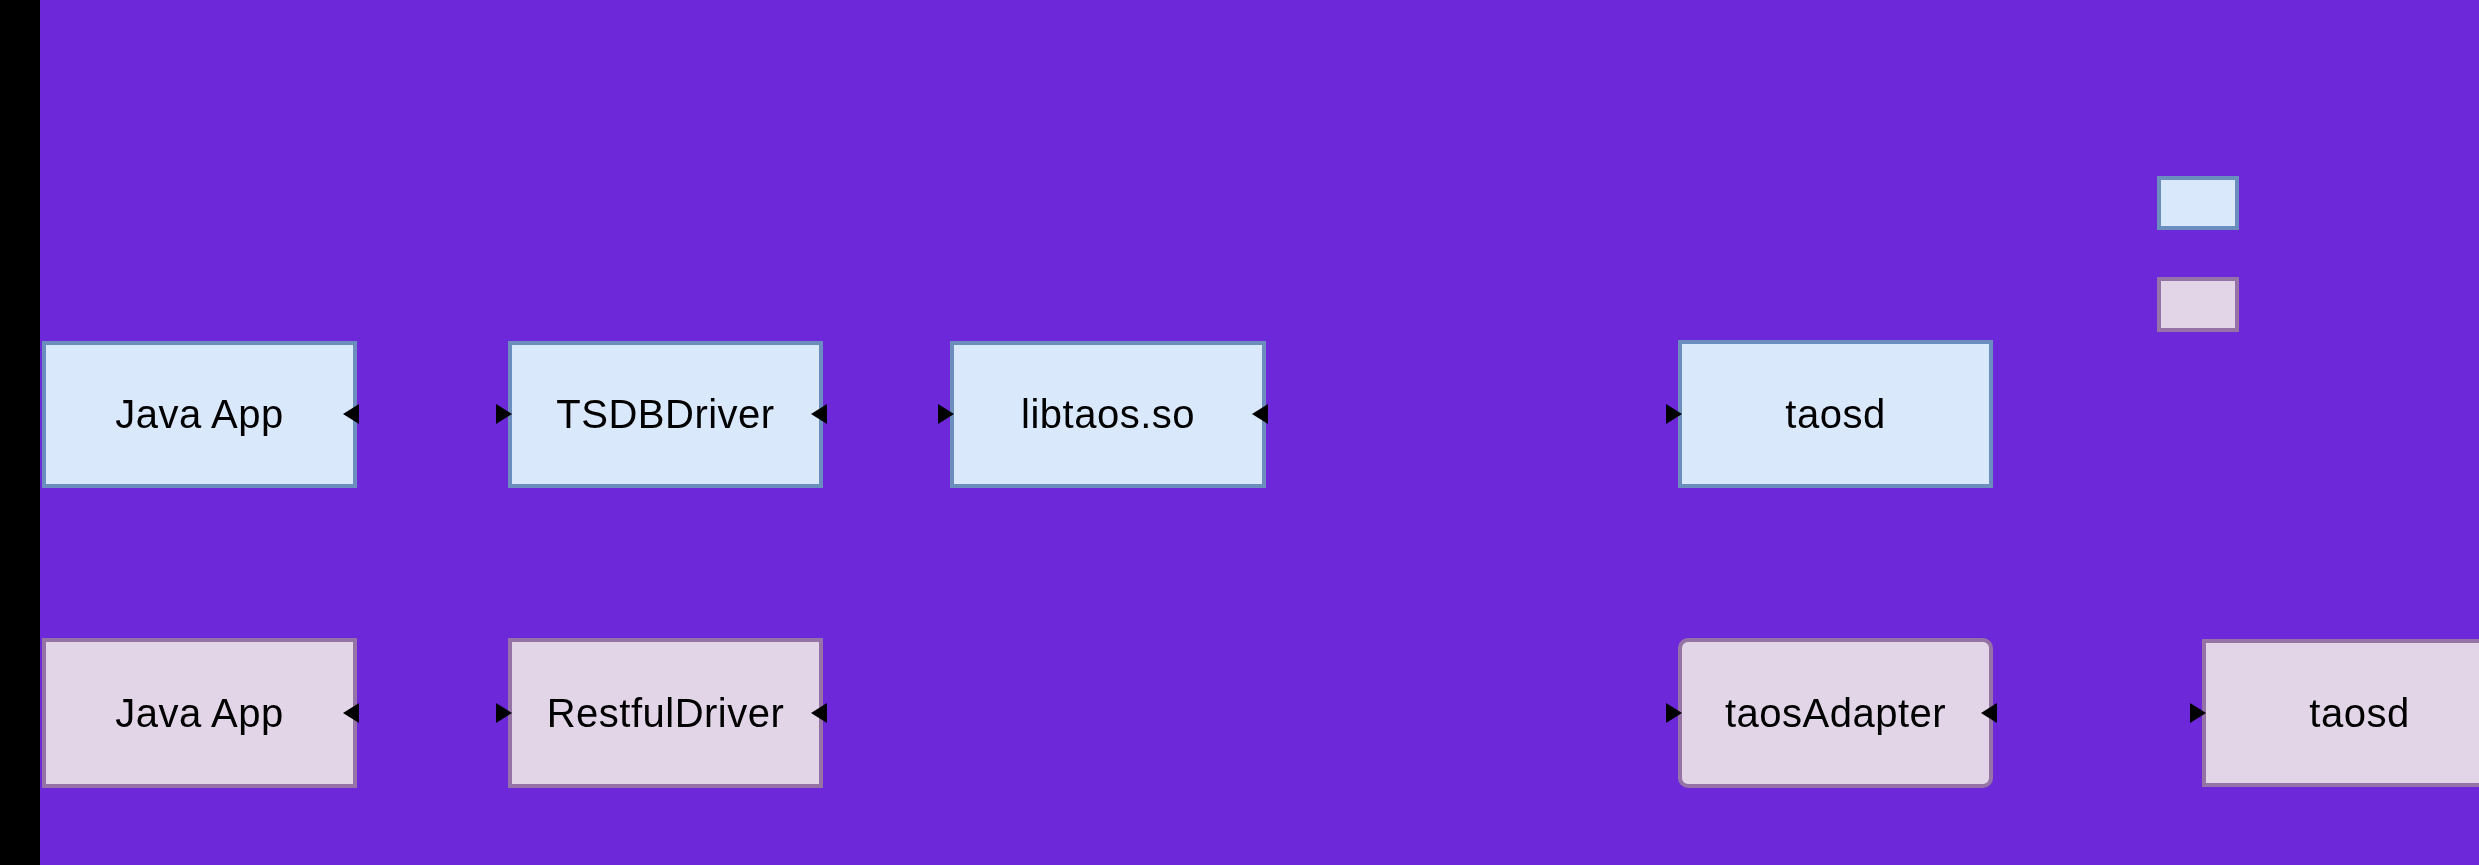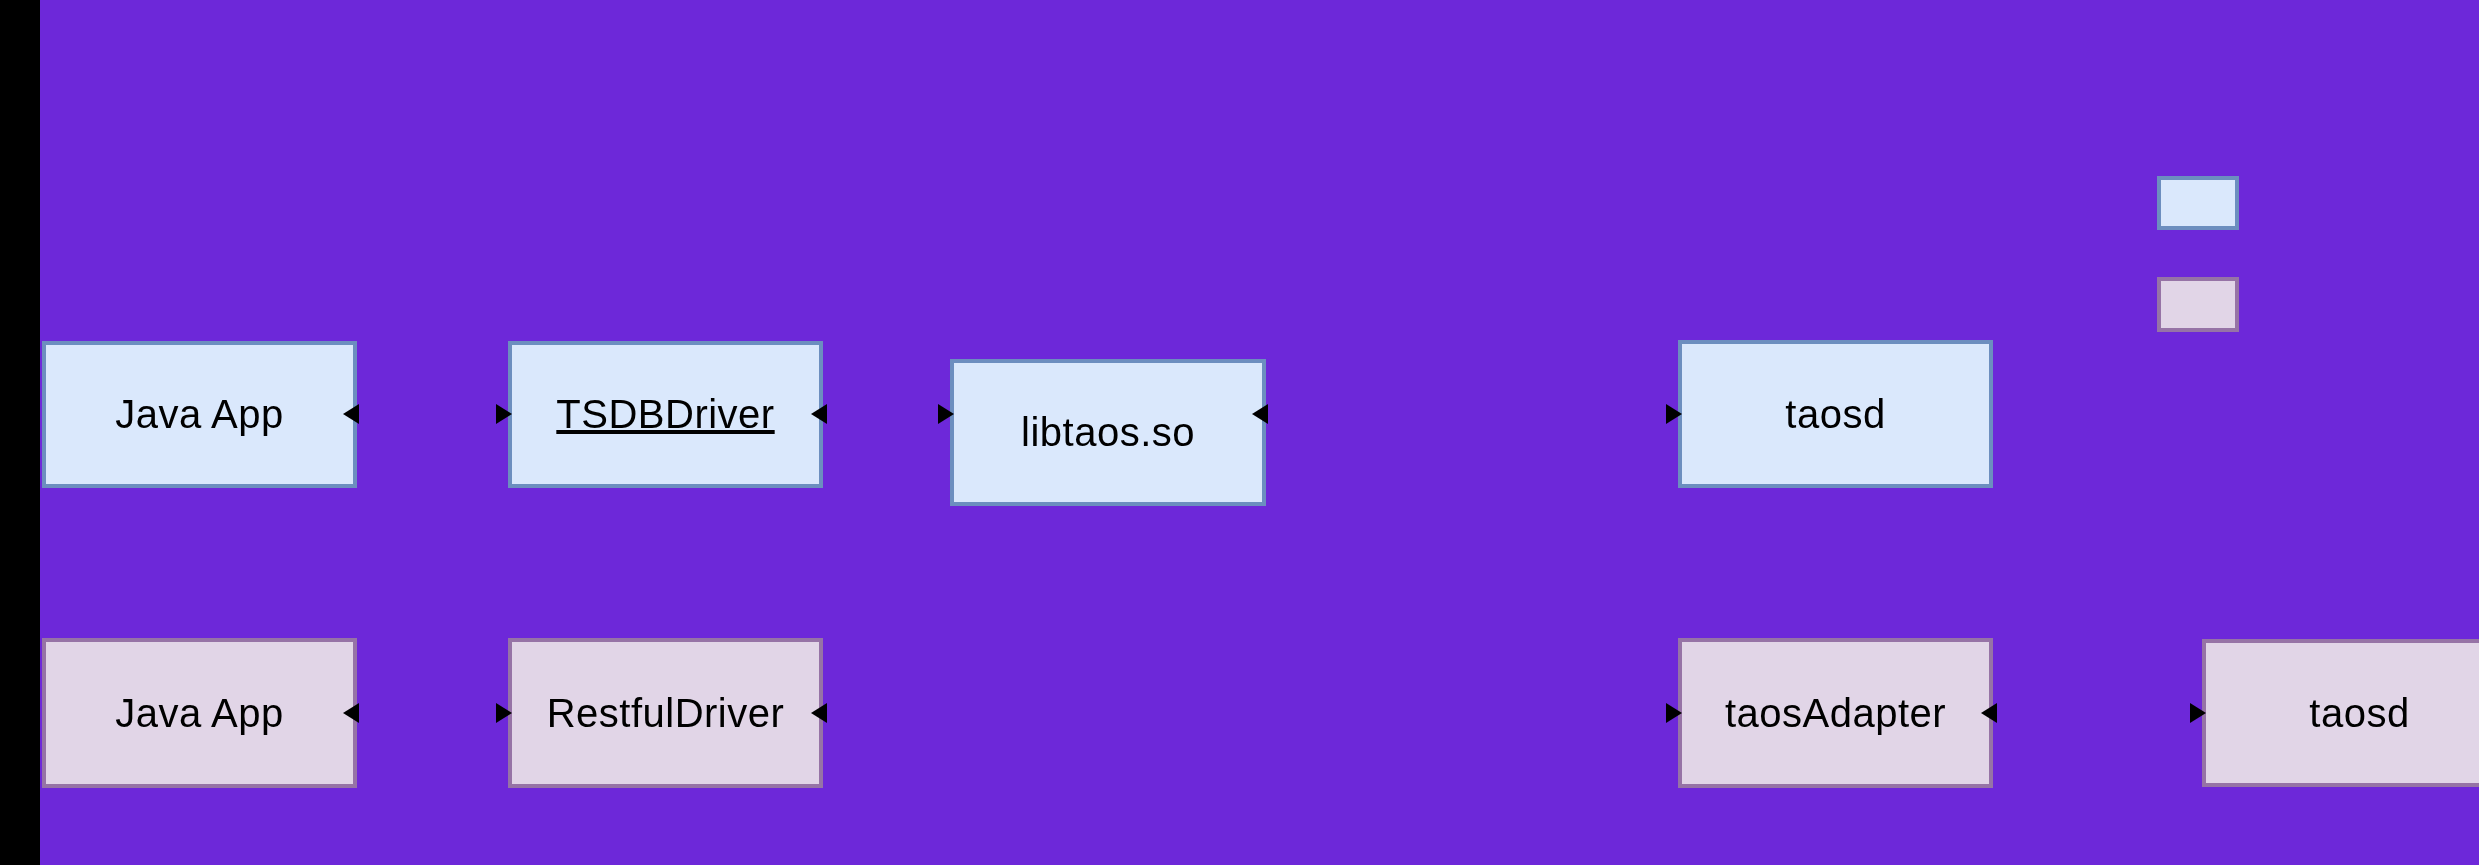--- a/index.html
+++ b/index.html
@@ -29,27 +29,27 @@
   .node-blue {
     background: #dae8fc;
     border: 4px solid #6c8ebf;
   }
   .node-purple {
     background: #e1d5e7;
     border: 4px solid #9673a6;
   }
   
   #n-java-jni    { left: 2px;    top: 341px; width: 315px; height: 147px; }
-  #n-tsdbdriver  { left: 468px;  top: 341px; width: 315px; height: 147px; text-decoration: underline; }
-  #n-libtaos     { left: 910px;  top: 359px; width: 316px; height: 147px; align-items: center; }
+  #n-tsdbdriver  { left: 468px;  top: 341px; width: 315px; height: 147px; }
+  #n-libtaos     { left: 910px;  top: 341px; width: 316px; height: 147px; align-items: center; }
   #n-taosd-jni   { left: 1638px; top: 340px; width: 315px; height: 148px; }
   
   #n-java-rest   { left: 2px;    top: 638px; width: 315px; height: 150px; }
   #n-restful     { left: 468px;  top: 638px; width: 315px; height: 150px; justify-content: center; }
-  #n-taosadapter { left: 1638px; top: 638px; width: 315px; height: 150px; }
+  #n-taosadapter { left: 1638px; top: 638px; width: 315px; height: 150px; border-radius: 10px; }
   #n-taosd-rest  { left: 2162px; top: 639px; width: 315px; height: 148px; }
   
   .legend-swatch {
     position: absolute;
     box-sizing: border-box;
   }
   #legend-blue {
     left: 2117px; top: 176px; width: 82px; height: 54px;
     background: #dae8fc; border: 4px solid #6c8ebf;
   }

